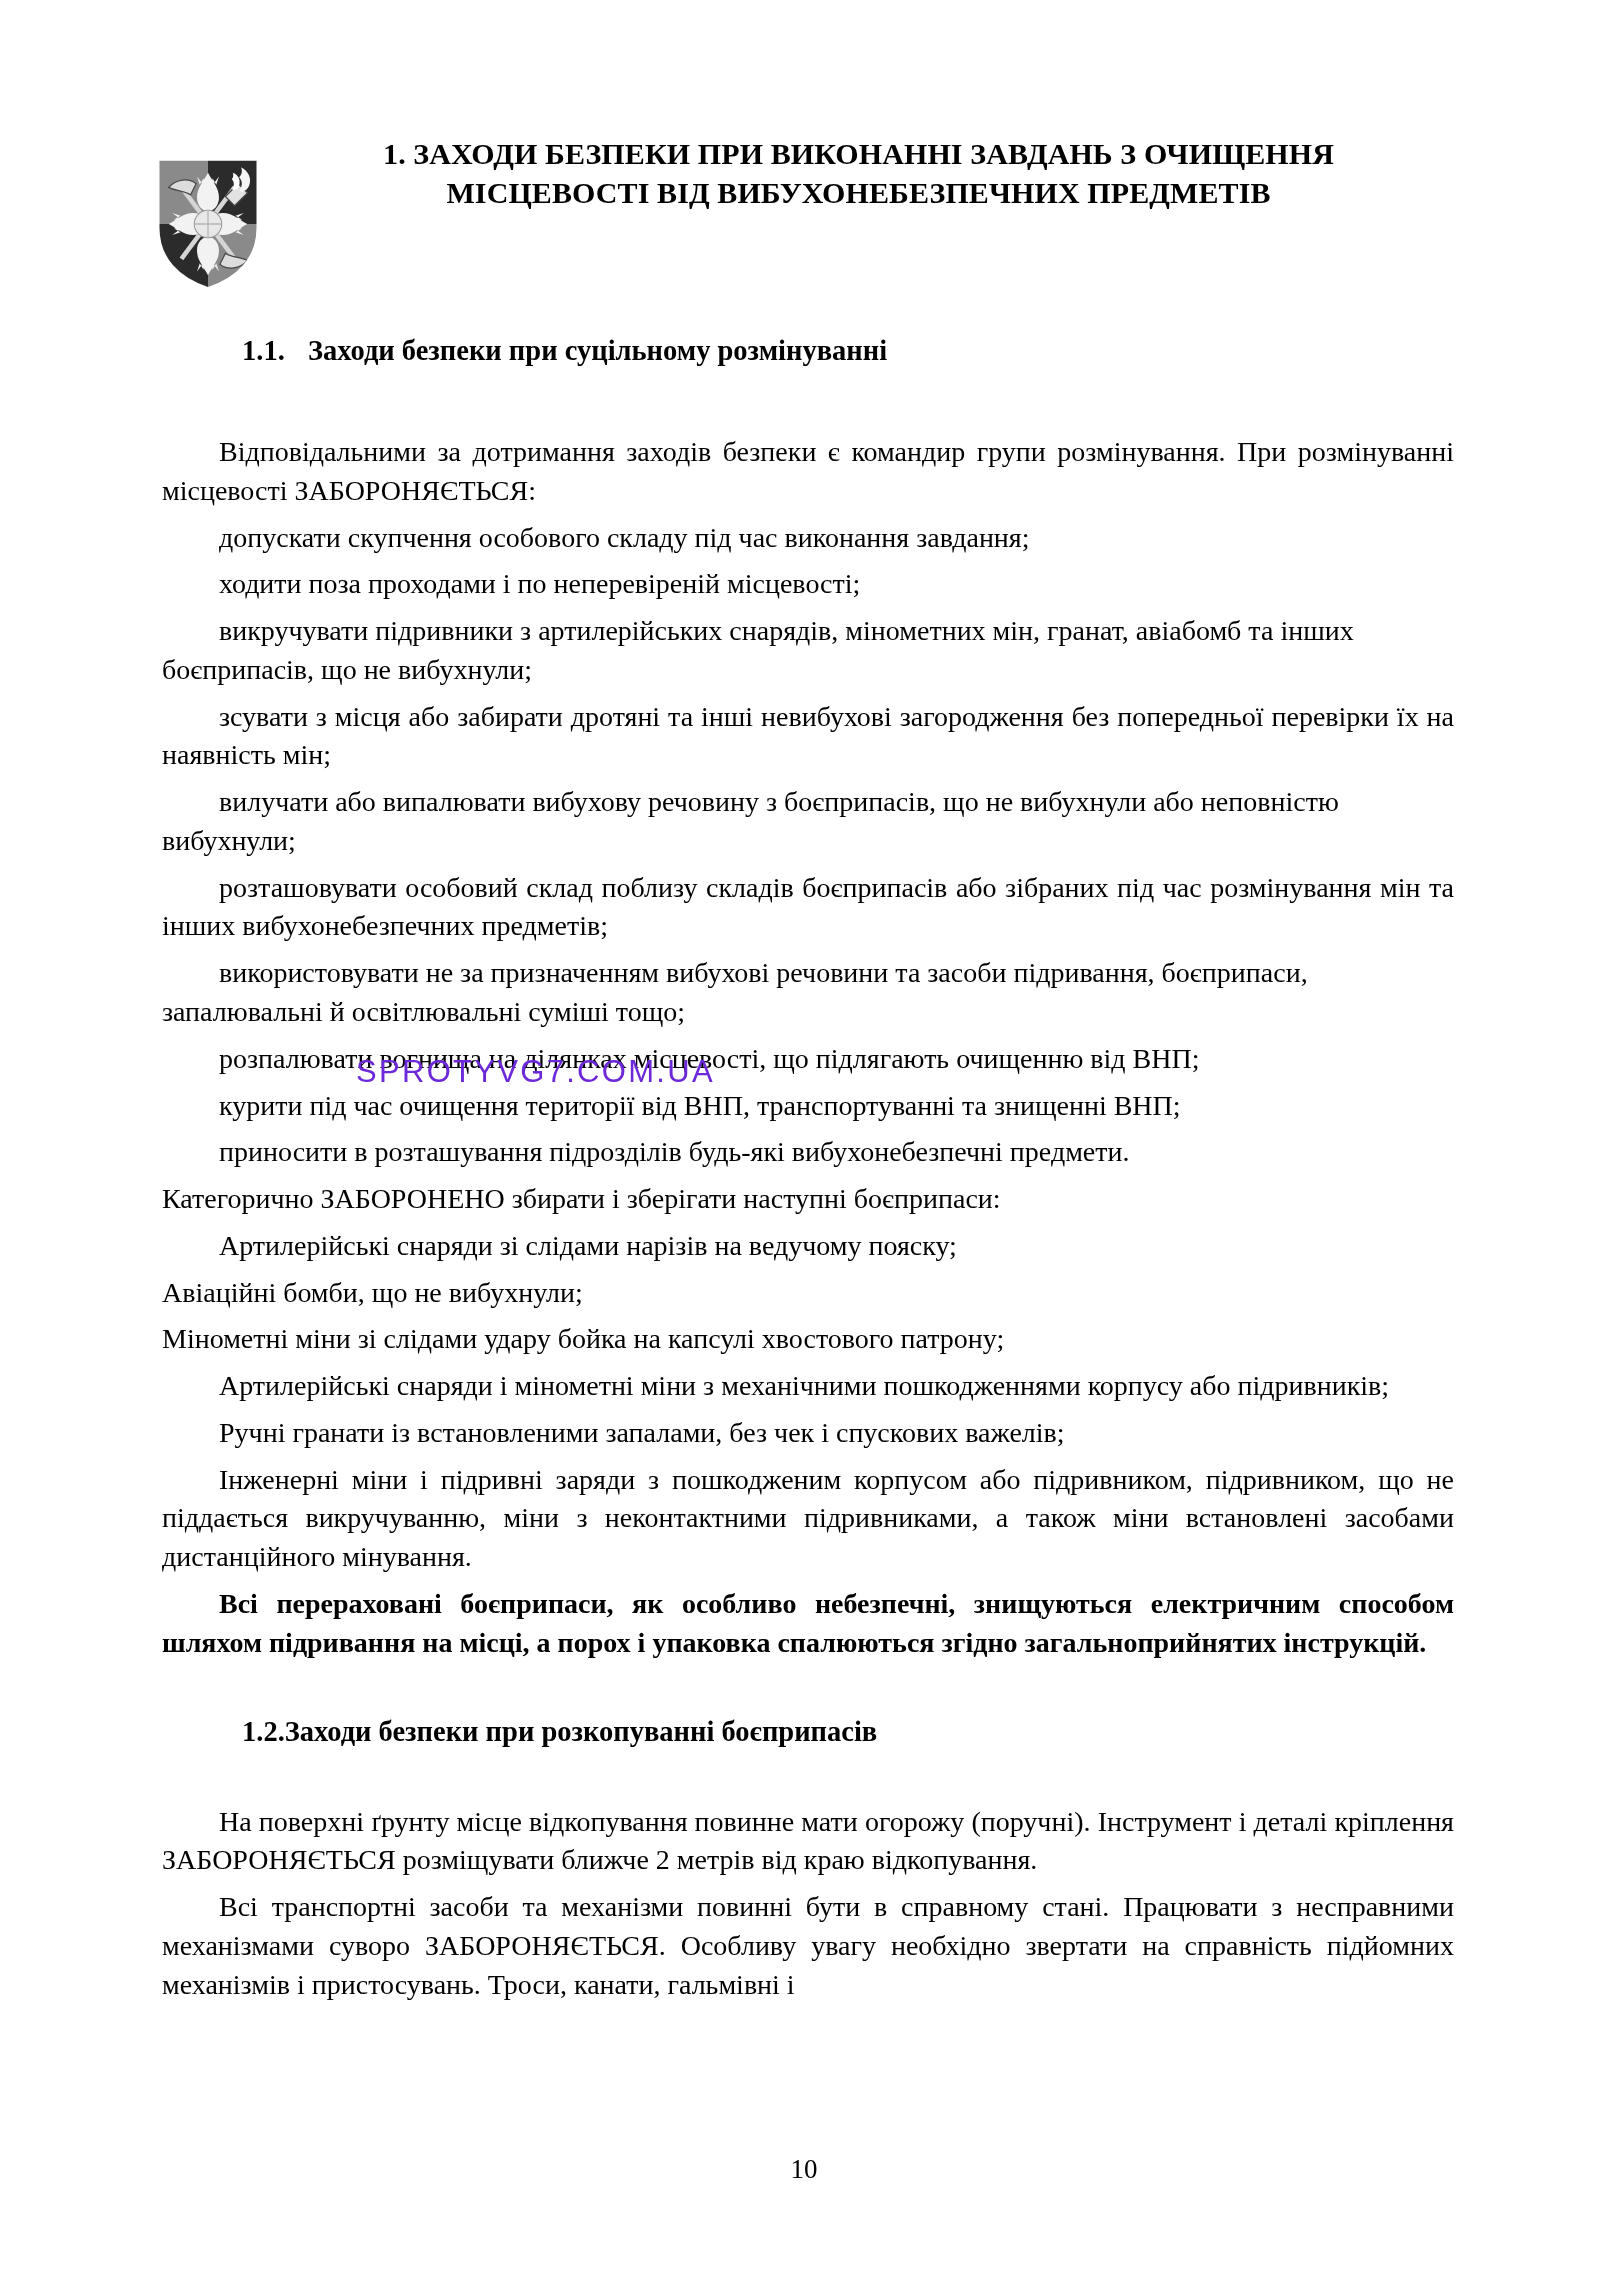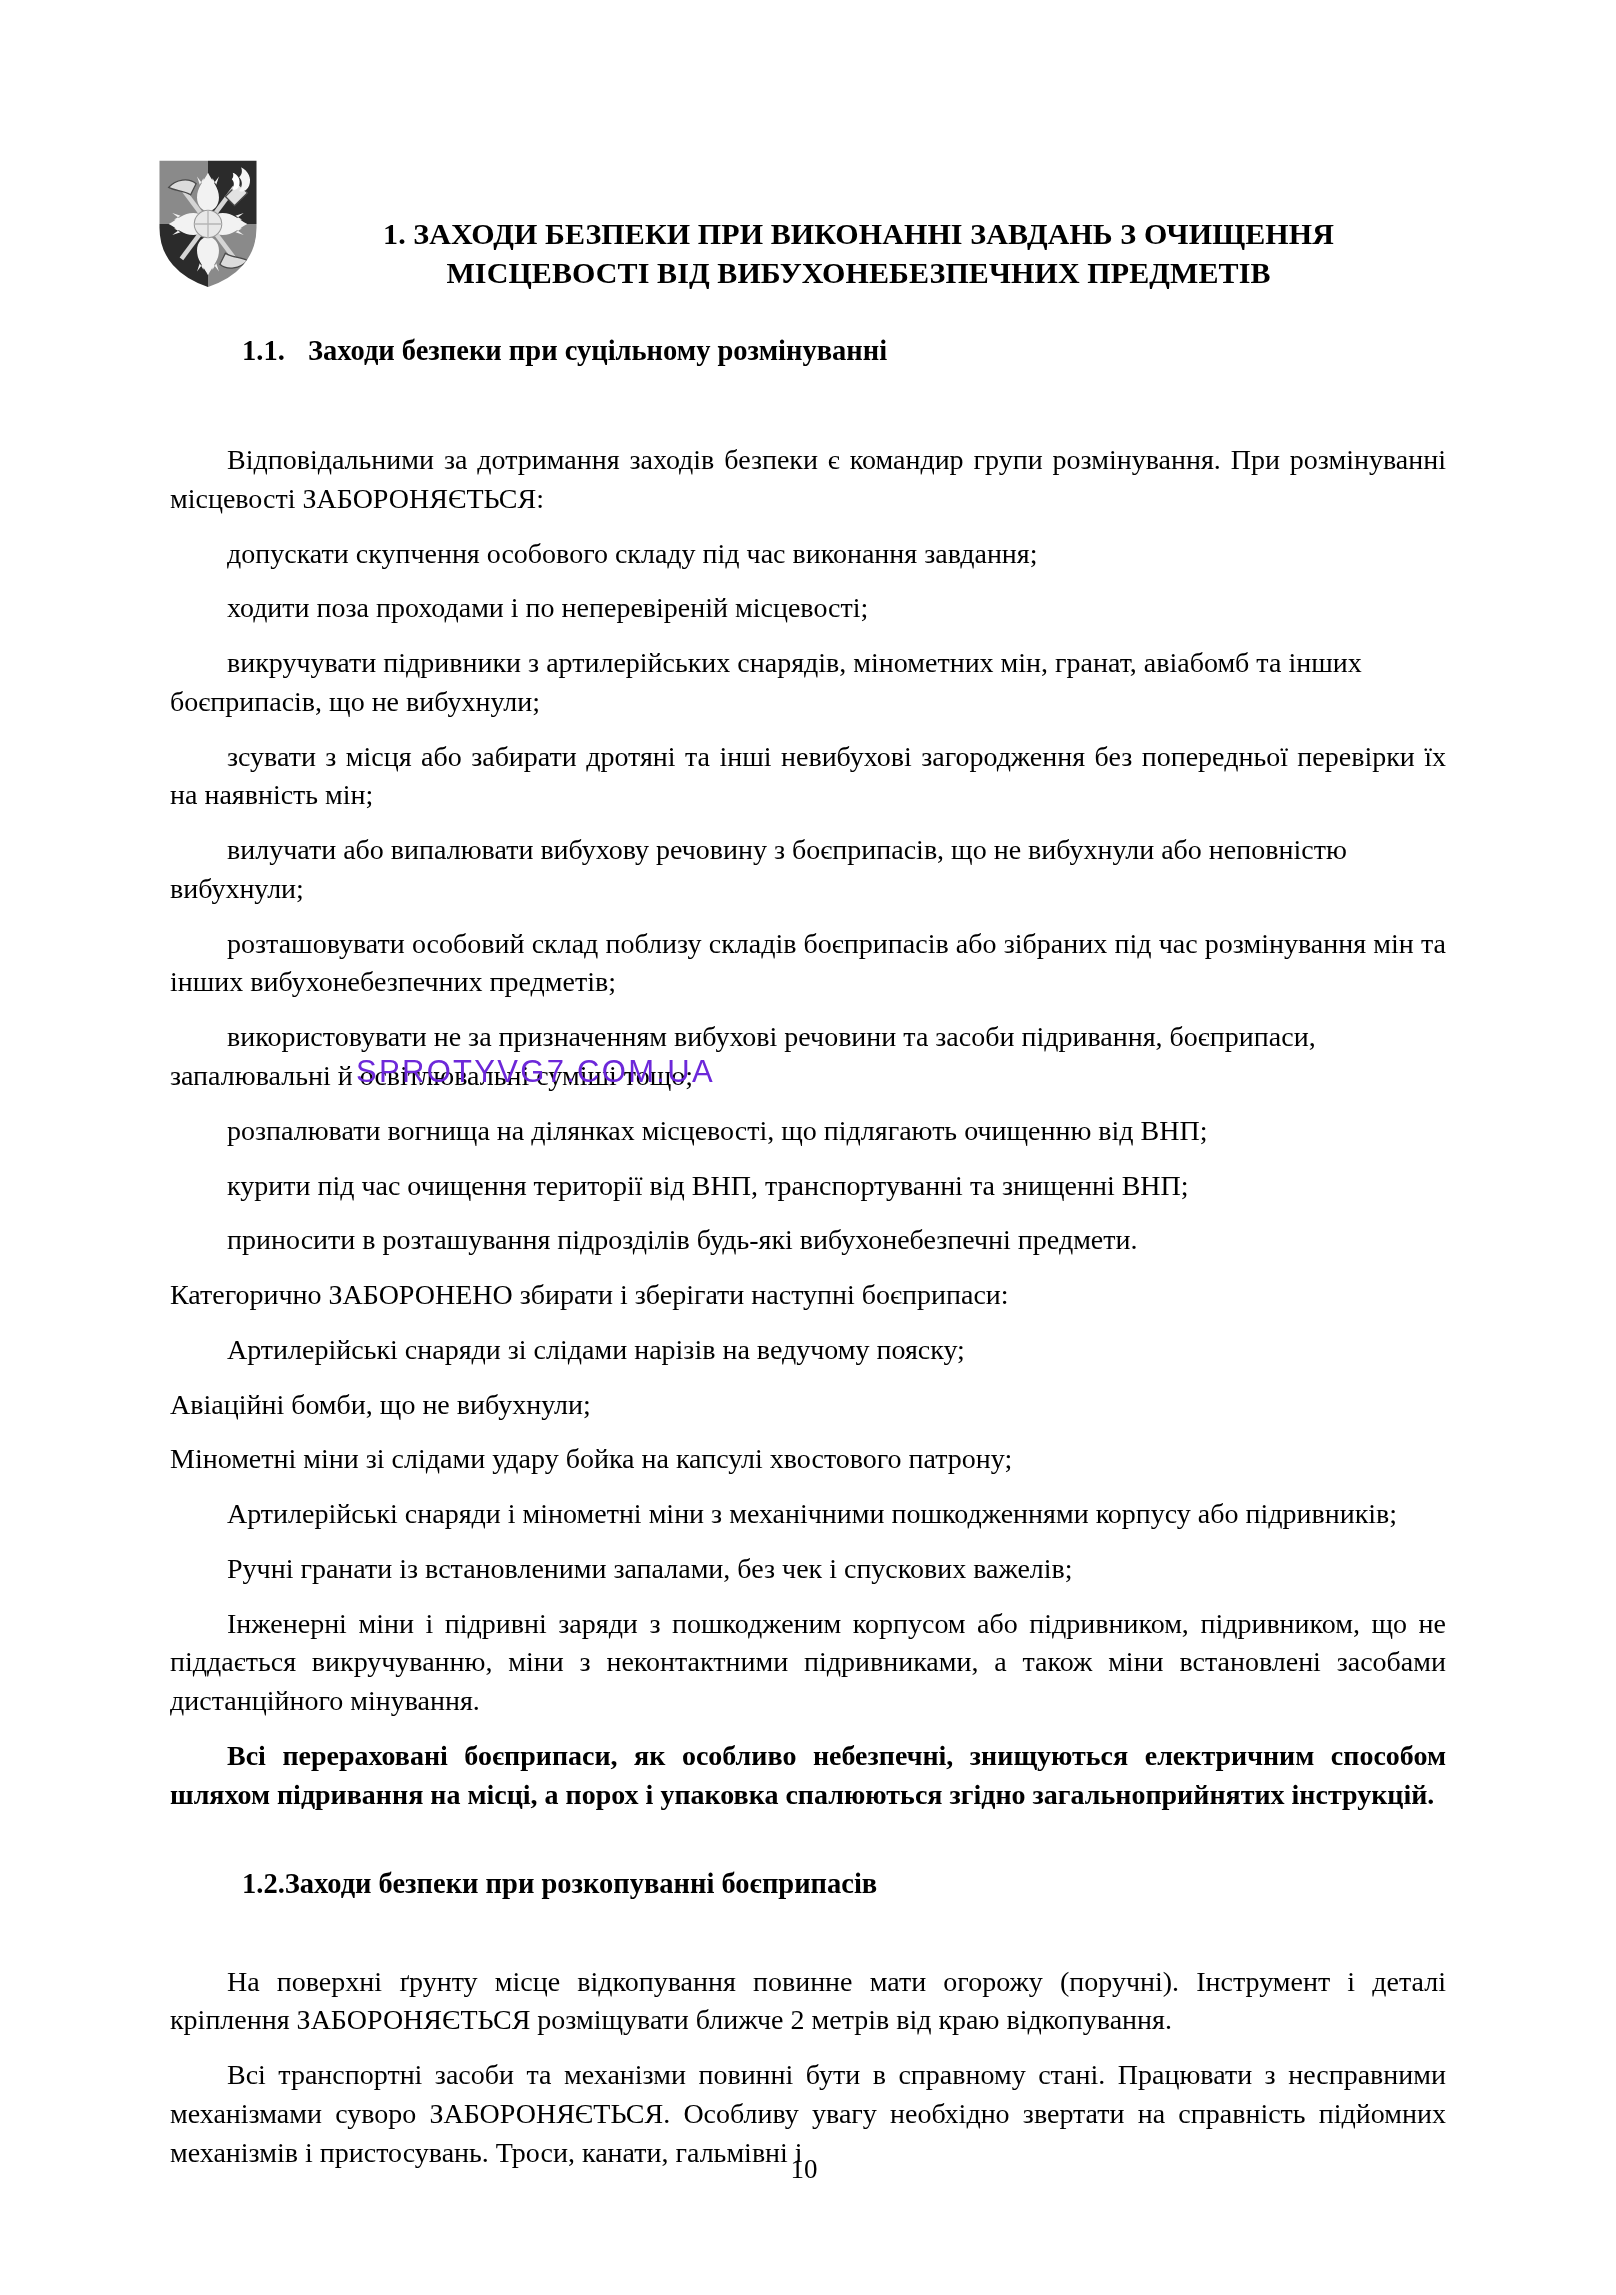--- a/index.html
+++ b/index.html
@@ -20,21 +20,21 @@
   .content {
     position: absolute;
     left: 154px;
     top: 108px;
     width: 1308px;
   }
 
   
   .title-block {
     display: flex;
-    align-items: flex-end;
+    align-items: flex-start;
     gap: 0px;
     margin-bottom: 9.2px;
   }
   .emblem {
     flex: 0 0 auto;
     width: 108px;
     height: 136px;
     margin-top: 48px;
     margin-left: 0px;
     margin-right: 13px;
@@ -67,21 +67,21 @@
     font-weight: bold;
     margin: 51px 0 0 0;
     padding-left: 88px;
     line-height: 1.3;
   }
 
   
   p.body {
     font-size: 28px;
     line-height: 1.385;
-    margin: 16px;
+    margin: 8px;
     text-align: justify;
     text-indent: 0;
     hyphens: none;
   }
   p.body.indent { text-indent: 57px; }
   p.body.nojustify { text-align: left; }
   p.body.bold { font-weight: bold; }
   .para-gap-lg { height: 44px; }
 
   

